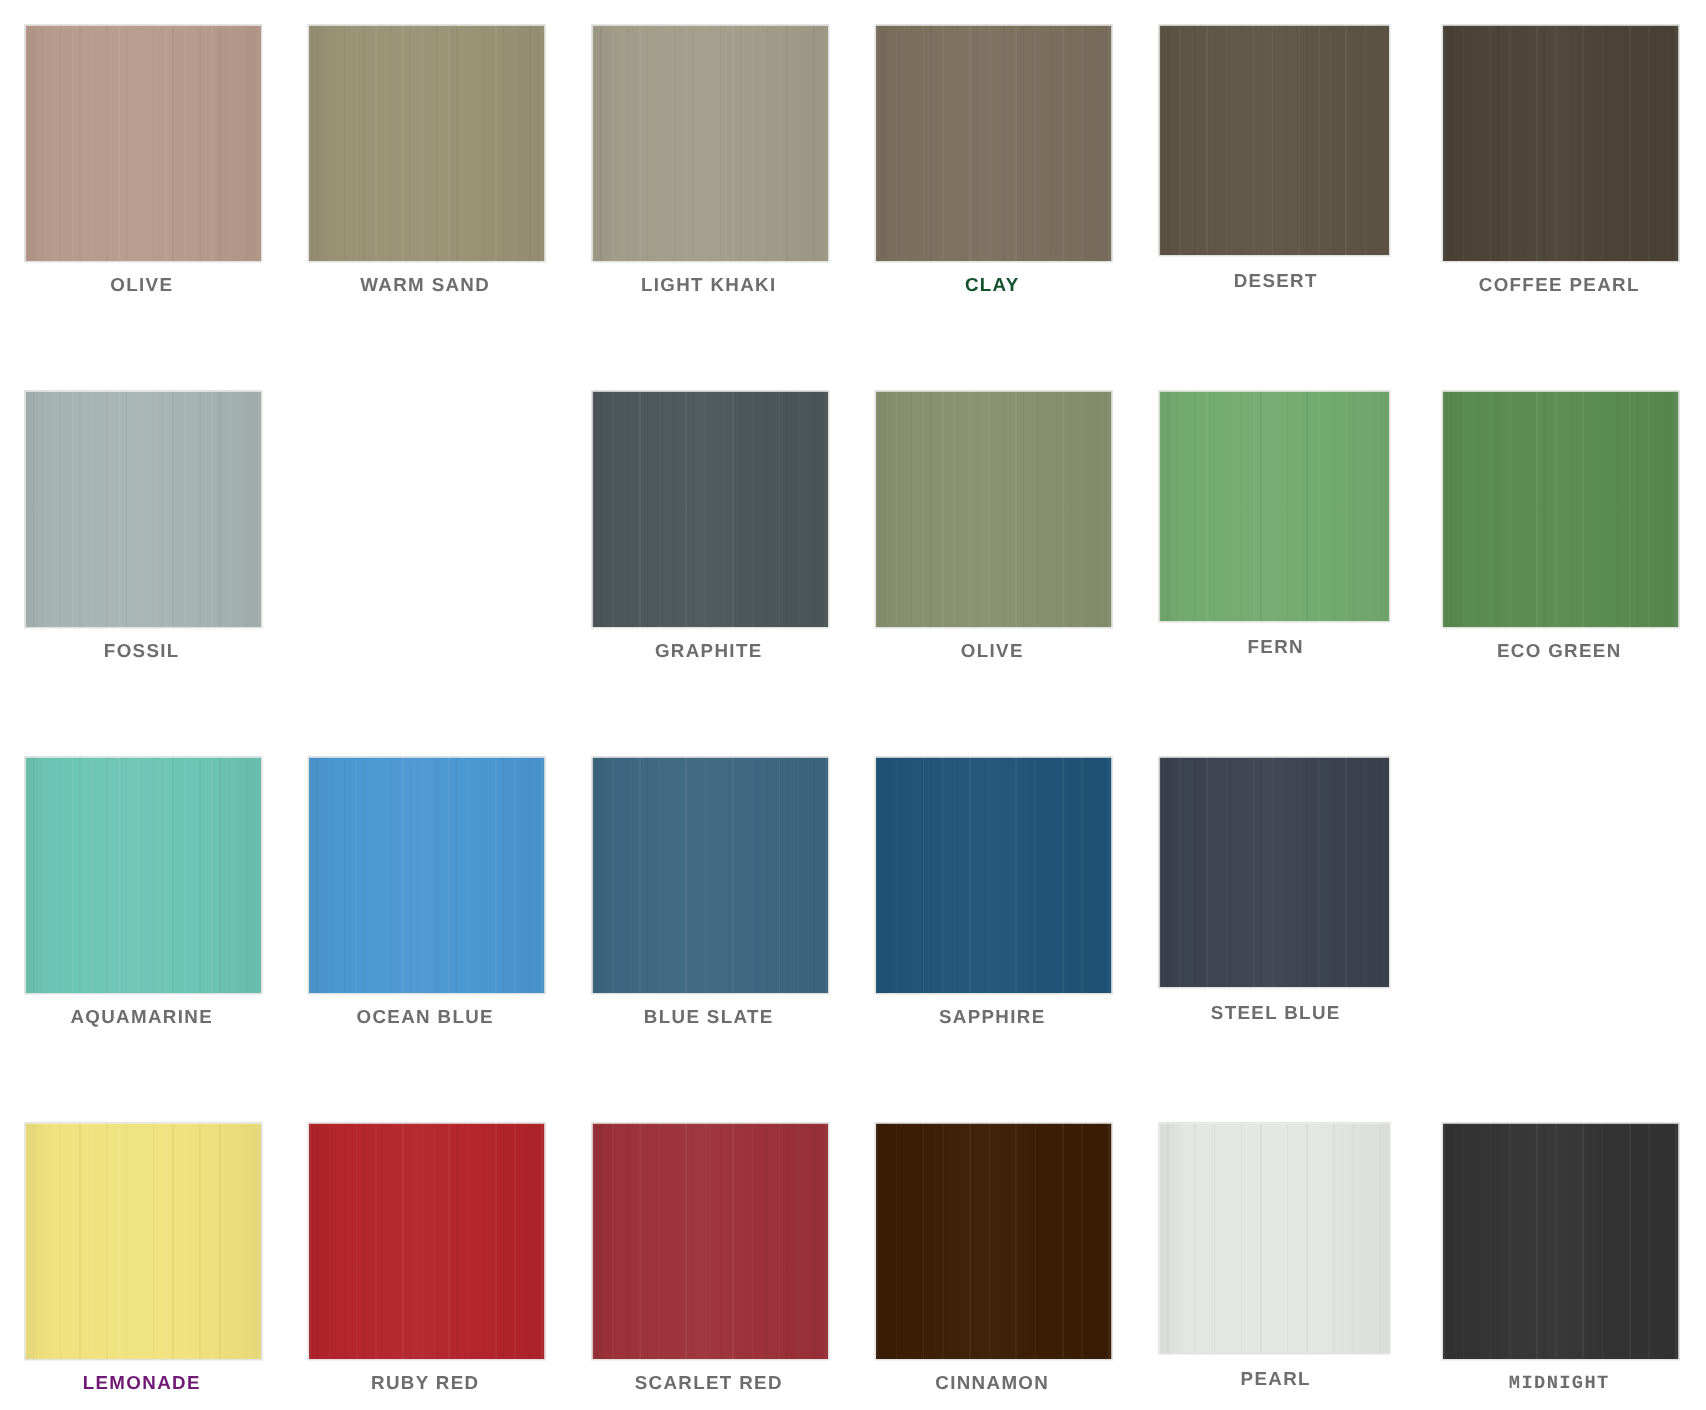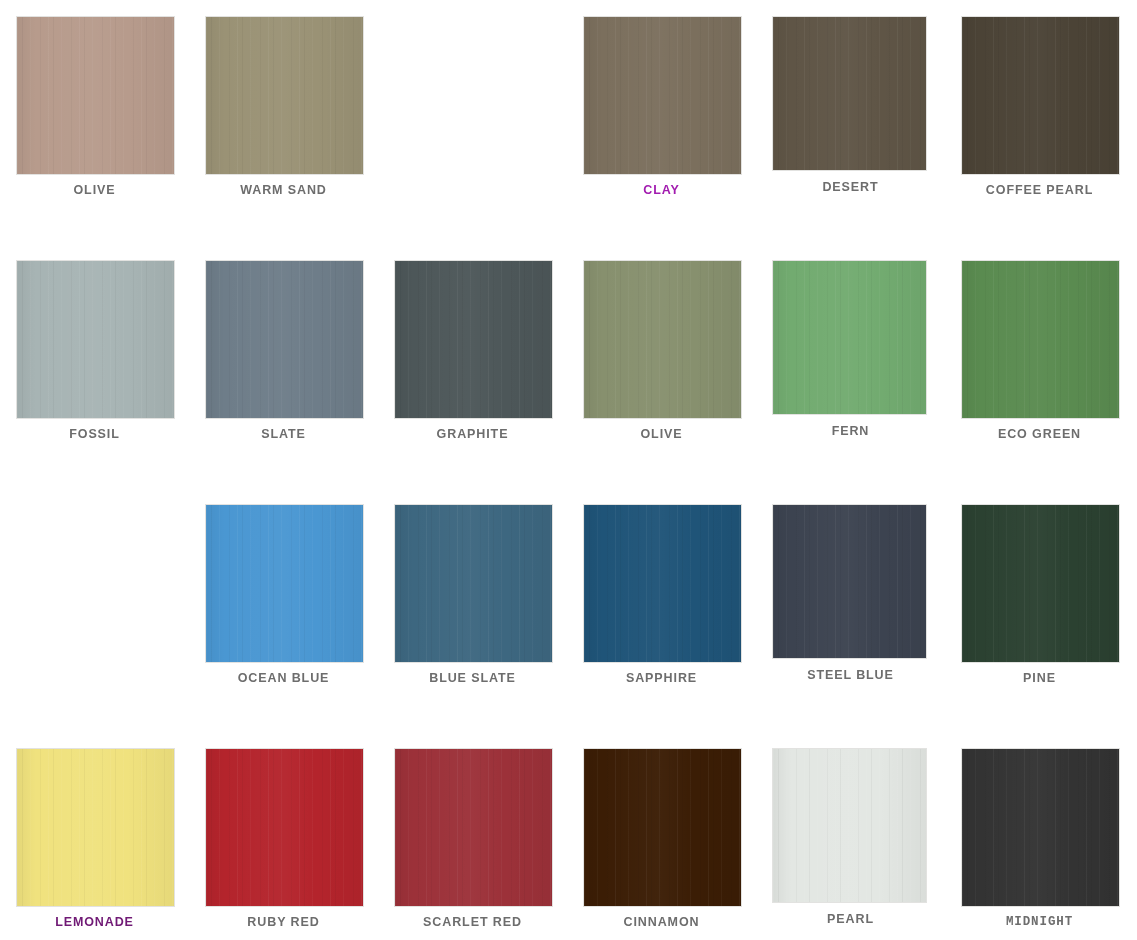--- a/index.html
+++ b/index.html
@@ -130,26 +130,33 @@
       </div>
       <div class="chip-label" style="color: rgb(109, 109, 109);">OLIVE</div>
     </div>
     <div class="swatch-cell c1">
       <div class="chip" style="border-color: rgb(226, 226, 224);">
         <div class="chip-fill" style="background-color: rgb(154, 146, 117);"></div>
         <div class="chip-grain"></div>
       </div>
       <div class="chip-label" style="color: rgb(109, 109, 109);">WARM SAND</div>
     </div>
+    <div class="swatch-cell c2">
+      <div class="chip" style="border-color: rgb(226, 226, 224);">
+        <div class="chip-fill" style="background-color: rgb(162, 157, 137);"></div>
+        <div class="chip-grain"></div>
+      </div>
+      <div class="chip-label" style="color: rgb(109, 109, 109);">LIGHT KHAKI</div>
+    </div>
     <div class="swatch-cell c3">
       <div class="chip" style="border-color: rgb(226, 226, 224);">
         <div class="chip-fill" style="background-color: rgb(123, 111, 93);"></div>
         <div class="chip-grain"></div>
       </div>
-      <div class="chip-label" style="color: #a21caf;">CLAY</div>
+      <div class="chip-label" style="color: #14532d;">CLAY</div>
     </div>
     <div class="swatch-cell c4">
       <div class="chip" style="border-color: rgb(226, 226, 224);">
         <div class="chip-fill" style="background-color: rgb(95, 85, 70);"></div>
         <div class="chip-grain"></div>
       </div>
       <div class="chip-label" style="color: rgb(109, 109, 109);">DESERT</div>
     </div>
     <div class="swatch-cell c5">
       <div class="chip" style="border-color: rgb(226, 226, 224);">
@@ -161,133 +168,126 @@
   </div>
 
   <div class="swatch-row r1">
     <div class="swatch-cell c0">
       <div class="chip" style="border-color: rgb(226, 226, 224);">
         <div class="chip-fill" style="background-color: rgb(167, 180, 180);"></div>
         <div class="chip-grain"></div>
       </div>
       <div class="chip-label" style="color: rgb(109, 109, 109);">FOSSIL</div>
     </div>
+    <div class="swatch-cell c2">
+      <div class="chip" style="border-color: rgb(226, 226, 224);">
+        <div class="chip-fill" style="background-color: rgb(77, 87, 89);"></div>
+        <div class="chip-grain"></div>
+      </div>
+      <div class="chip-label" style="color: rgb(109, 109, 109);">GRAPHITE</div>
+    </div>
+    <div class="swatch-cell c3">
+      <div class="chip" style="border-color: rgb(226, 226, 224);">
+        <div class="chip-fill" style="background-color: rgb(135, 144, 110);"></div>
+        <div class="chip-grain"></div>
+      </div>
+      <div class="chip-label" style="color: rgb(109, 109, 109);">OLIVE</div>
+    </div>
+    <div class="swatch-cell c4">
+      <div class="chip" style="border-color: rgb(226, 226, 224);">
+        <div class="chip-fill" style="background-color: rgb(114, 171, 112);"></div>
+        <div class="chip-grain"></div>
+      </div>
+      <div class="chip-label" style="color: rgb(109, 109, 109);">FERN</div>
+    </div>
+    <div class="swatch-cell c5">
+      <div class="chip" style="border-color: rgb(226, 226, 224);">
+        <div class="chip-fill" style="background-color: rgb(90, 139, 80);"></div>
+        <div class="chip-grain"></div>
+      </div>
+      <div class="chip-label" style="color: rgb(109, 109, 109);">ECO GREEN</div>
+    </div>
+  </div>
+
+  <div class="swatch-row r2">
+    <div class="swatch-cell c0">
+      <div class="chip" style="border-color: rgb(226, 226, 224);">
+        <div class="chip-fill" style="background-color: rgb(108, 197, 180);"></div>
+        <div class="chip-grain"></div>
+      </div>
+      <div class="chip-label" style="color: rgb(109, 109, 109);">AQUAMARINE</div>
+    </div>
     <div class="swatch-cell c1">
       <div class="chip" style="border-color: rgb(226, 226, 224);">
-        <div class="chip-fill" style="background-color: rgb(110, 125, 137);"></div>
-        <div class="chip-grain"></div>
-      </div>
-      <div class="chip-label" style="color: rgb(109, 109, 109);">SLATE</div>
-    </div>
-    <div class="swatch-cell c2">
-      <div class="chip" style="border-color: rgb(226, 226, 224);">
-        <div class="chip-fill" style="background-color: rgb(77, 87, 89);"></div>
-        <div class="chip-grain"></div>
-      </div>
-      <div class="chip-label" style="color: rgb(109, 109, 109);">GRAPHITE</div>
-    </div>
-    <div class="swatch-cell c3">
-      <div class="chip" style="border-color: rgb(226, 226, 224);">
-        <div class="chip-fill" style="background-color: rgb(135, 144, 110);"></div>
-        <div class="chip-grain"></div>
-      </div>
-      <div class="chip-label" style="color: rgb(109, 109, 109);">OLIVE</div>
-    </div>
-    <div class="swatch-cell c4">
-      <div class="chip" style="border-color: rgb(226, 226, 224);">
-        <div class="chip-fill" style="background-color: rgb(114, 171, 112);"></div>
-        <div class="chip-grain"></div>
-      </div>
-      <div class="chip-label" style="color: rgb(109, 109, 109);">FERN</div>
+        <div class="chip-fill" style="background-color: rgb(74, 151, 210);"></div>
+        <div class="chip-grain"></div>
+      </div>
+      <div class="chip-label" style="color: rgb(109, 109, 109);">OCEAN BLUE</div>
+    </div>
+    <div class="swatch-cell c2">
+      <div class="chip" style="border-color: rgb(226, 226, 224);">
+        <div class="chip-fill" style="background-color: rgb(61, 103, 128);"></div>
+        <div class="chip-grain"></div>
+      </div>
+      <div class="chip-label" style="color: rgb(109, 109, 109);">BLUE SLATE</div>
+    </div>
+    <div class="swatch-cell c3">
+      <div class="chip" style="border-color: rgb(226, 226, 224);">
+        <div class="chip-fill" style="background-color: rgb(31, 84, 120);"></div>
+        <div class="chip-grain"></div>
+      </div>
+      <div class="chip-label" style="color: rgb(109, 109, 109);">SAPPHIRE</div>
+    </div>
+    <div class="swatch-cell c4">
+      <div class="chip" style="border-color: rgb(226, 226, 224);">
+        <div class="chip-fill" style="background-color: rgb(60, 67, 80);"></div>
+        <div class="chip-grain"></div>
+      </div>
+      <div class="chip-label" style="color: rgb(109, 109, 109);">STEEL BLUE</div>
+    </div>
+  </div>
+
+  <div class="swatch-row r3">
+    <div class="swatch-cell c0">
+      <div class="chip" style="border-color: rgb(226, 226, 224);">
+        <div class="chip-fill" style="background-color: rgb(240, 226, 126);"></div>
+        <div class="chip-grain"></div>
+      </div>
+      <div class="chip-label" style="color: #701a75;">LEMONADE</div>
+    </div>
+    <div class="swatch-cell c1">
+      <div class="chip" style="border-color: rgb(226, 226, 224);">
+        <div class="chip-fill" style="background-color: rgb(180, 36, 44);"></div>
+        <div class="chip-grain"></div>
+      </div>
+      <div class="chip-label" style="color: rgb(109, 109, 109);">RUBY RED</div>
+    </div>
+    <div class="swatch-cell c2">
+      <div class="chip" style="border-color: rgb(226, 226, 224);">
+        <div class="chip-fill" style="background-color: rgb(156, 49, 57);"></div>
+        <div class="chip-grain"></div>
+      </div>
+      <div class="chip-label" style="color: rgb(109, 109, 109);">SCARLET RED</div>
+    </div>
+    <div class="swatch-cell c3">
+      <div class="chip" style="border-color: rgb(226, 226, 224);">
+        <div class="chip-fill" style="background-color: rgb(59, 29, 5);"></div>
+        <div class="chip-grain"></div>
+      </div>
+      <div class="chip-label" style="color: rgb(109, 109, 109);">CINNAMON</div>
+    </div>
+    <div class="swatch-cell c4">
+      <div class="chip" style="border-color: rgb(226, 226, 224);">
+        <div class="chip-fill" style="background-color: rgb(227, 231, 227);"></div>
+        <div class="chip-grain"></div>
+      </div>
+      <div class="chip-label" style="color: rgb(109, 109, 109);">PEARL</div>
     </div>
     <div class="swatch-cell c5">
       <div class="chip" style="border-color: rgb(226, 226, 224);">
-        <div class="chip-fill" style="background-color: rgb(90, 139, 80);"></div>
-        <div class="chip-grain"></div>
-      </div>
-      <div class="chip-label" style="color: rgb(109, 109, 109);">ECO GREEN</div>
-    </div>
-  </div>
-
-  <div class="swatch-row r2">
-    <div class="swatch-cell c1">
-      <div class="chip" style="border-color: rgb(226, 226, 224);">
-        <div class="chip-fill" style="background-color: rgb(74, 151, 210);"></div>
-        <div class="chip-grain"></div>
-      </div>
-      <div class="chip-label" style="color: rgb(109, 109, 109);">OCEAN BLUE</div>
-    </div>
-    <div class="swatch-cell c2">
-      <div class="chip" style="border-color: rgb(226, 226, 224);">
-        <div class="chip-fill" style="background-color: rgb(61, 103, 128);"></div>
-        <div class="chip-grain"></div>
-      </div>
-      <div class="chip-label" style="color: rgb(109, 109, 109);">BLUE SLATE</div>
-    </div>
-    <div class="swatch-cell c3">
-      <div class="chip" style="border-color: rgb(226, 226, 224);">
-        <div class="chip-fill" style="background-color: rgb(31, 84, 120);"></div>
-        <div class="chip-grain"></div>
-      </div>
-      <div class="chip-label" style="color: rgb(109, 109, 109);">SAPPHIRE</div>
-    </div>
-    <div class="swatch-cell c4">
-      <div class="chip" style="border-color: rgb(226, 226, 224);">
-        <div class="chip-fill" style="background-color: rgb(60, 67, 80);"></div>
-        <div class="chip-grain"></div>
-      </div>
-      <div class="chip-label" style="color: rgb(109, 109, 109);">STEEL BLUE</div>
-    </div>
-    <div class="swatch-cell c5">
-      <div class="chip" style="border-color: rgb(226, 226, 224);">
-        <div class="chip-fill" style="background-color: rgb(43, 65, 49);"></div>
-        <div class="chip-grain"></div>
-      </div>
-      <div class="chip-label" style="color: rgb(109, 109, 109);">PINE</div>
-    </div>
-  </div>
-
-  <div class="swatch-row r3">
-    <div class="swatch-cell c0">
-      <div class="chip" style="border-color: rgb(226, 226, 224);">
-        <div class="chip-fill" style="background-color: rgb(240, 226, 126);"></div>
-        <div class="chip-grain"></div>
-      </div>
-      <div class="chip-label" style="color: #701a75;">LEMONADE</div>
-    </div>
-    <div class="swatch-cell c1">
-      <div class="chip" style="border-color: rgb(226, 226, 224);">
-        <div class="chip-fill" style="background-color: rgb(180, 36, 44);"></div>
-        <div class="chip-grain"></div>
-      </div>
-      <div class="chip-label" style="color: rgb(109, 109, 109);">RUBY RED</div>
-    </div>
-    <div class="swatch-cell c2">
-      <div class="chip" style="border-color: rgb(226, 226, 224);">
-        <div class="chip-fill" style="background-color: rgb(156, 49, 57);"></div>
-        <div class="chip-grain"></div>
-      </div>
-      <div class="chip-label" style="color: rgb(109, 109, 109);">SCARLET RED</div>
-    </div>
-    <div class="swatch-cell c3">
-      <div class="chip" style="border-color: rgb(226, 226, 224);">
-        <div class="chip-fill" style="background-color: rgb(59, 29, 5);"></div>
-        <div class="chip-grain"></div>
-      </div>
-      <div class="chip-label" style="color: rgb(109, 109, 109);">CINNAMON</div>
-    </div>
-    <div class="swatch-cell c4">
-      <div class="chip" style="border-color: rgb(226, 226, 224);">
-        <div class="chip-fill" style="background-color: rgb(227, 231, 227);"></div>
-        <div class="chip-grain"></div>
-      </div>
-      <div class="chip-label" style="color: rgb(109, 109, 109);">PEARL</div>
-    </div>
-    <div class="swatch-cell c5">
-      <div class="chip" style="border-color: rgb(226, 226, 224);">
         <div class="chip-fill" style="background-color: rgb(51, 51, 51);"></div>
         <div class="chip-grain"></div>
       </div>
       <div class="chip-label" style="color: rgb(109, 109, 109); font-family: Liberation Mono, monospace;">MIDNIGHT</div>
     </div>
   </div>
 
 </div>
 
 </body></html>

